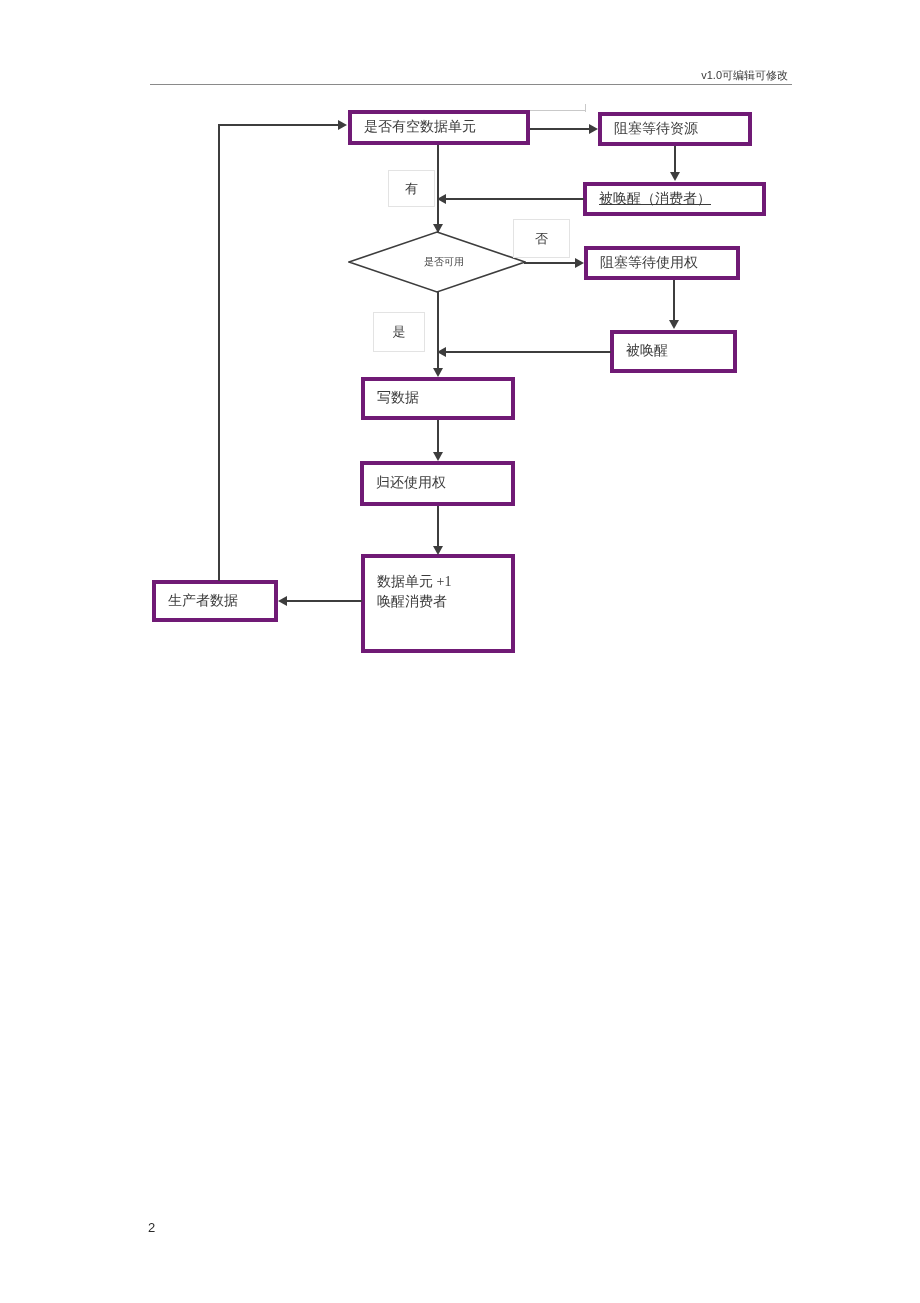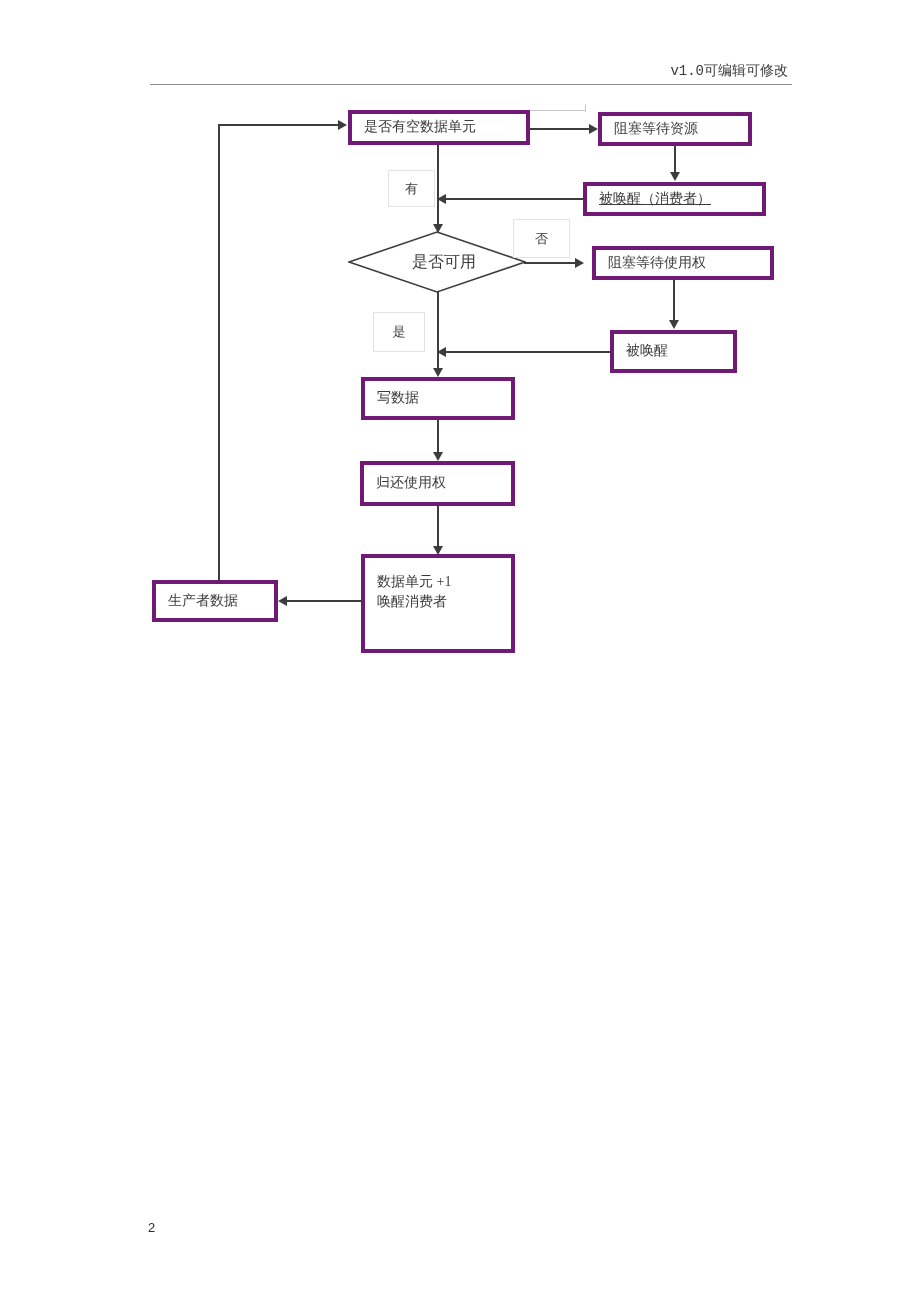--- a/index.html
+++ b/index.html
@@ -19,25 +19,25 @@
     position: absolute;
     left: 0; top: 0;
     width: 920px;
     height: 1303px;
     background: #fff;
   }
   
   .header-text {
     position: absolute;
     right: 132px;
-    top: 62px;
-    font-size: 14px;
+    top: 68px;
+    font-size: 11px;
     letter-spacing: 0px;
     color: #3a3a3a;
-    font-family: Liberation Mono, monospace;
+    font-family: Liberation Sans, sans-serif;
     white-space: nowrap;
   }
   .header-rule {
     position: absolute;
     left: 150px;
     top: 84px;
     width: 642px;
     height: 1px;
     background: #8a8a8a;
   }
@@ -79,21 +79,21 @@
     z-index: 4;
   }
   .diamond-wrap svg { display: block; }
   .diamond-label {
     position: absolute;
     left: 0; top: 0;
     width: 100%; height: 100%;
     display: flex;
     align-items: center;
     justify-content: center;
-    font-size: 16px;
+    font-size: 10px;
     color: #3b3b3b;
     padding-left: 14px;
     box-sizing: border-box;
   }
   
   .hline, .vline {
     position: absolute;
     background: #3d3d3d;
   }
   .hline { height: 2px; }
@@ -150,21 +150,21 @@
     </div>
 
     <div class="node" style="left:598px; top:112px; width:154px; height:34px;">
       <span>阻塞等待资源</span>
     </div>
 
     <div class="node" style="left:583px; top:182px; width:183px; height:34px;text-decoration:underline;">
       <span>被唤醒（消费者）</span>
     </div>
 
-    <div class="node" style="left:584px; top:246px; width:182px; height:34px;margin-left:8px;">
+    <div class="node" style="left:584px; top:246px; width:156px; height:34px;">
       <span>阻塞等待使用权</span>
     </div>
 
     <div class="node" style="left:610px; top:330px; width:127px; height:43px;">
       <span>被唤醒</span>
     </div>
 
     <div class="diamond-wrap" style="left:348px; top:231px; width:178px; height:62px;">
       <svg width="178" height="62" viewBox="0 0 178 62">
         <polygon points="89,1 177,31 89,61 1,31" fill="#ffffff" stroke="#3d3d3d" stroke-width="1.6"></polygon>

